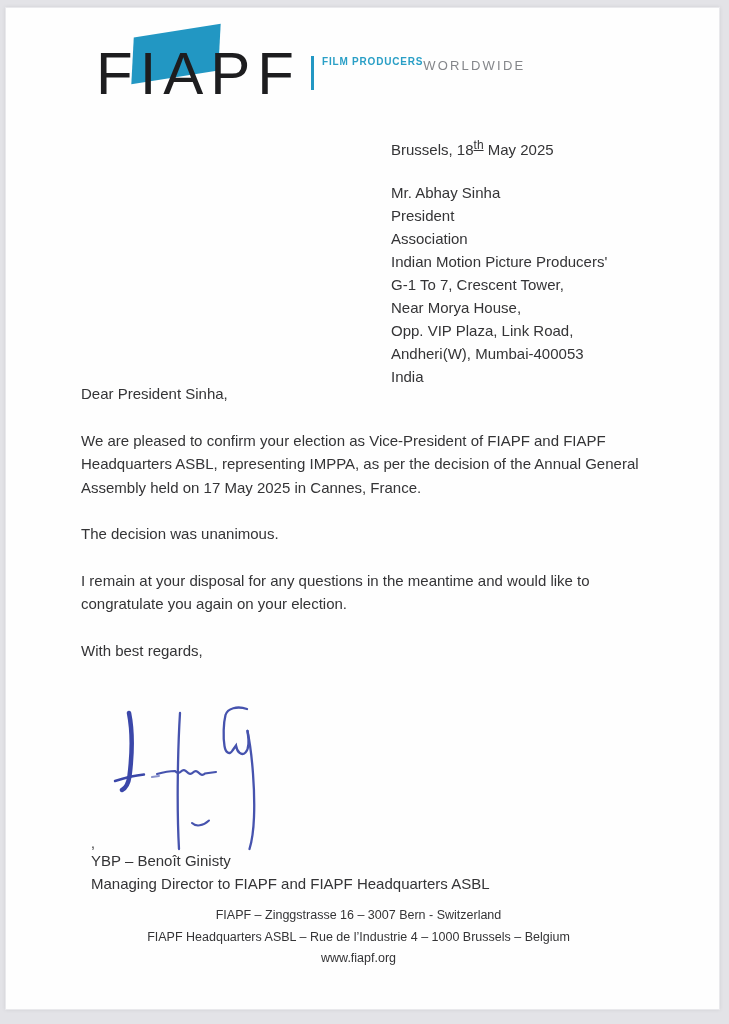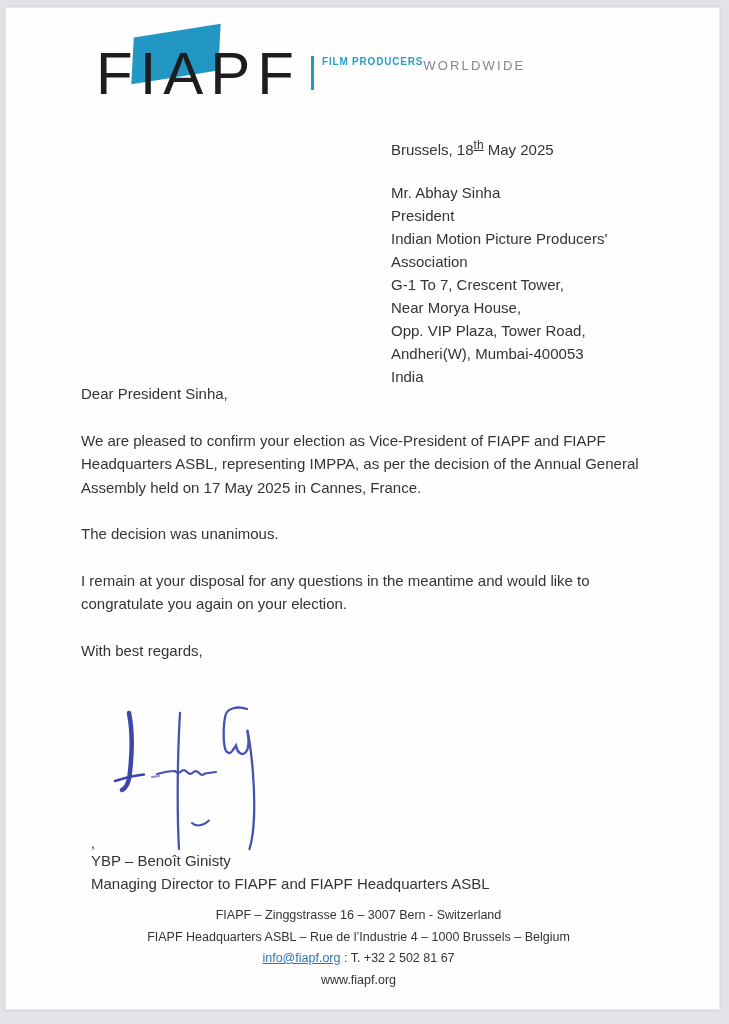--- a/index.html
+++ b/index.html
@@ -82,25 +82,25 @@
       <span class="tagline-top">FILM PRODUCERS</span>
       <span class="tagline-bottom">WORLDWIDE</span>
     </div>
   </div>
 
   <div class="date-address">
     <div class="date-line"><span>Brussels, 18</span><sup>th</sup><span> May 2025</span></div>
     <div>
       <span class="addr-line">Mr. Abhay Sinha</span>
       <span class="addr-line">President</span>
+      <span class="addr-line">Association</span>
       <span class="addr-line">Indian Motion Picture Producers'</span>
-      <span class="addr-line">Association</span>
       <span class="addr-line">G-1 To 7, Crescent Tower,</span>
       <span class="addr-line">Near Morya House,</span>
-      <span class="addr-line">Opp. VIP Plaza, Tower Road,</span>
+      <span class="addr-line">Opp. VIP Plaza, Link Road,</span>
       <span class="addr-line">Andheri(W), Mumbai-400053</span>
       <span class="addr-line">India</span>
     </div>
   </div>
 
   <div class="body-block">
     <p>Dear President Sinha,</p>
     <p>We are pleased to confirm your election as Vice-President of FIAPF and FIAPF Headquarters ASBL, representing IMPPA, as per the decision of the Annual General Assembly held on 17 May 2025 in Cannes, France.</p>
     <p>The decision was unanimous.</p>
     <p>I remain at your disposal for any questions in the meantime and would like to congratulate you again on your election.</p>
@@ -124,17 +124,16 @@
 
   <div class="sig-block">
     <span class="sig-mark">,</span>
     <div>YBP – Benoît Ginisty</div>
     <div>Managing Director to FIAPF and FIAPF Headquarters ASBL</div>
   </div>
 
   <div class="footer">
     <div>FIAPF – Zinggstrasse 16 – 3007 Bern - Switzerland</div>
     <div>FIAPF Headquarters ASBL – Rue de l’Industrie 4 – 1000 Brussels – Belgium</div>
-    <div><a href="#">info@fiapf.org</a><span> : T. +32 2 502 81 67</span></div>
     <div>www.fiapf.org</div>
   </div>
 
 </div>
 
 </body></html>

